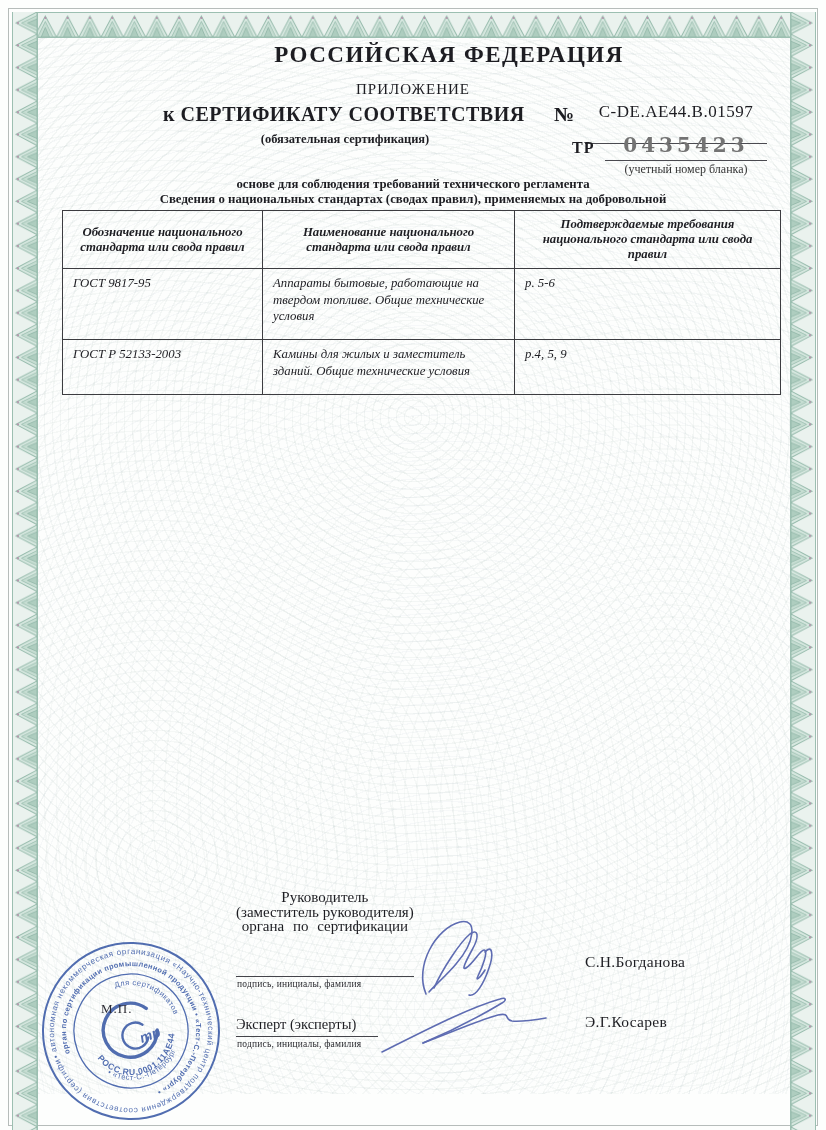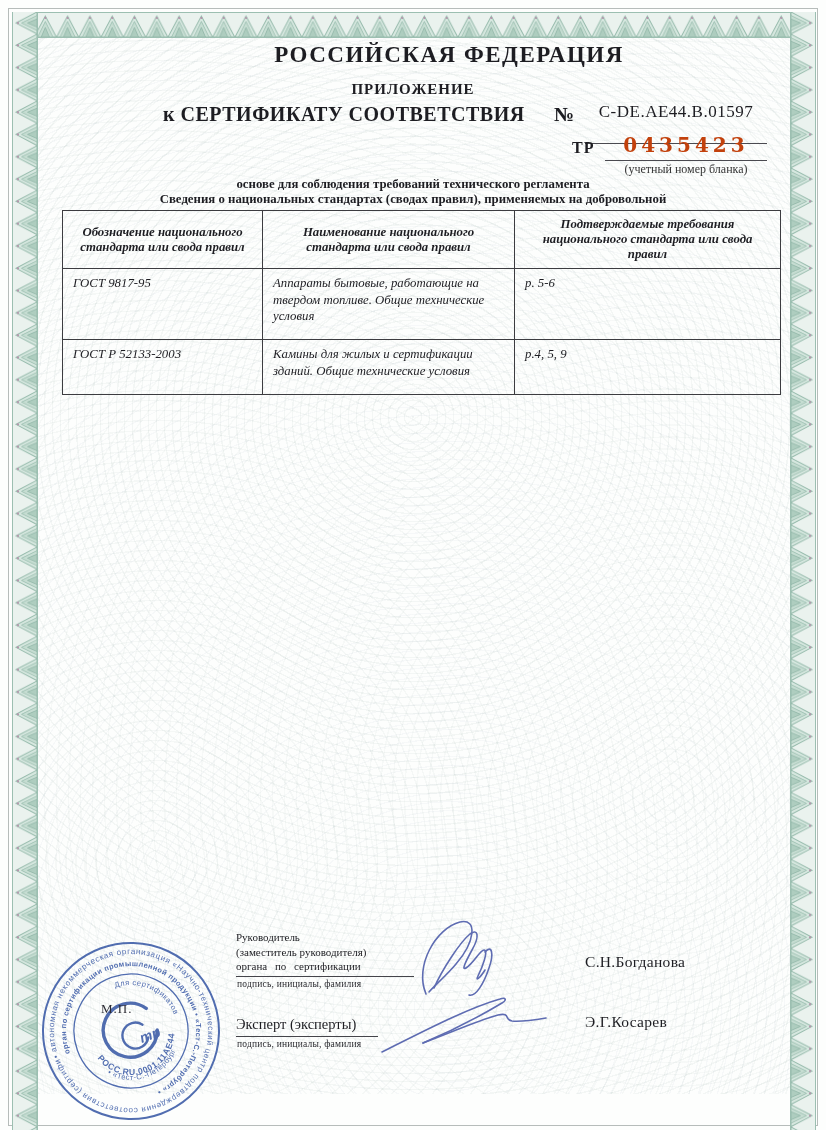--- a/index.html
+++ b/index.html
@@ -22,43 +22,43 @@
   .band{position:absolute; overflow:hidden;}
   .band svg{display:block;}
   .band-top{left:12px; top:12px; width:802px; height:24px; border-top:1px solid #9cbfb1; border-bottom:1px solid #9cbfb1;}
   .band-left{left:12px; top:12px; width:24px; height:1118px; border-left:1px solid #9cbfb1; border-right:1px solid #9cbfb1;}
   .band-right{left:790px; top:12px; width:24px; height:1118px; border-left:1px solid #9cbfb1; border-right:1px solid #9cbfb1;}
 
   .abs{position:absolute;}
   .center{width:100%; text-align:center;}
 
   .country-title{top:42px; font-size:23px; font-weight:bold; letter-spacing:1.5px;padding-left:36px;}
-  .application{top:81px; font-size:15px; font-weight:bold; letter-spacing:1px;}
+  .application{top:81px; font-size:15px; font-weight:normal; letter-spacing:1px;}
   .cert-line{left:163px; top:103px; font-size:20px; font-weight:bold; letter-spacing:0.5px; white-space:nowrap;}
   .no-sign{left:554px; top:103px; font-size:20px; font-weight:bold;}
   .cert-number{left:585px; top:102px; width:182px; text-align:center;
     font-size:17px; letter-spacing:0.5px; padding-bottom:21px; border-bottom:1.2px solid #4a4a50;}
   .cert-kind{left:165px; top:132px; width:360px; text-align:center; font-size:12.5px; font-weight:bold;}
   .tr-label{left:572px; top:139px; font-size:16px; font-weight:bold; letter-spacing:1px;}
   .blank-number{left:605px; top:133px; width:162px; text-align:center;
-    font-size:20px; font-weight:bold; letter-spacing:4px; color:#c2410c;
+    font-size:20px; font-weight:bold; letter-spacing:4px; color:#737373;
     padding-bottom:3px; border-bottom:1.2px solid #4a4a50; font-family:"DejaVu Serif", serif;}
   .blank-caption{left:605px; top:162px; width:162px; text-align:center; font-size:12px; color:#333;}
 
   .intro{top:177px; font-size:12.8px; font-weight:bold; line-height:15px;}
 
   table.std{position:absolute; left:62px; top:210px; width:718px;
     border-collapse:collapse; table-layout:fixed;font-style:italic;}
   table.std th, table.std td{border:1.5px solid #3c3c40; font-weight:normal;}
   table.std th{font-size:12.8px; font-weight:bold; text-align:center; padding:6px 8px; line-height:15px; height:40px; vertical-align:middle;}
   table.std td{font-size:12.8px; text-align:left; vertical-align:top; padding:6px 10px; line-height:16.5px;}
   .col1{width:200px;} .col2{width:252px;} .col3{width:266px;}
   tr.r1 td{height:58px;} tr.r2 td{height:42px;}
 
-  .sig-role{left:236px; top:930px; font-size:11px; line-height:14.6px;}
+  .sig-role{left:236px; top:890px; font-size:15px; line-height:14.6px;text-align:center;}
   .sig-role .spread{word-spacing:5px;}
   .sig-underline{border-bottom:1px solid #44444a; height:0;}
   .u-head{left:236px; top:976px; width:178px;}
   .u-expert{left:236px; top:1036px; width:142px;}
   .sig-caption{font-size:9.5px; color:#2b2b30; letter-spacing:0.2px;}
   .c-head{left:237px; top:979px;}
   .c-expert{left:237px; top:1039px;}
   .expert-role{left:236px; top:1016px; font-size:14.5px;}
   .name{font-size:15.5px; letter-spacing:0.3px;}
   .n-head{left:585px; top:953px;}
@@ -123,20 +123,21 @@
       </defs>
       <rect width="100%" height="100%" fill="url(#chR)"></rect>
     </svg>
   </div>
 
   <div class="abs center country-title">РОССИЙСКАЯ ФЕДЕРАЦИЯ</div>
   <div class="abs center application">ПРИЛОЖЕНИЕ</div>
   <div class="abs cert-line">к СЕРТИФИКАТУ СООТВЕТСТВИЯ</div>
   <div class="abs no-sign">№</div>
   <div class="abs cert-number">C-DE.AE44.B.01597</div>
+  <div class="abs cert-kind">(обязательная сертификация)</div>
   <div class="abs tr-label">ТР</div>
   <div class="abs blank-number">0435423</div>
   <div class="abs blank-caption">(учетный номер бланка)</div>
 
   <div class="abs center intro">
     <div>основе для соблюдения требований технического регламента</div>
     <div>Сведения о национальных стандартах (сводах правил), применяемых на добровольной</div>
   </div>
 
   <table class="std">
@@ -153,21 +154,21 @@
       </tr>
     </thead>
     <tbody>
       <tr class="r1">
         <td>ГОСТ 9817-95</td>
         <td>Аппараты бытовые, работающие на твердом топливе. Общие технические условия</td>
         <td>р. 5-6</td>
       </tr>
       <tr class="r2">
         <td>ГОСТ Р 52133-2003</td>
-        <td>Камины для жилых и сертификации зданий. Общие технические условия</td>
+        <td>Камины для жилых и заместитель зданий. Общие технические условия</td>
         <td>р.4, 5, 9</td>
       </tr>
     </tbody>
   </table>
 
   <div class="abs sig-role">
     <div>Руководитель</div>
     <div>(заместитель руководителя)</div>
     <div class="spread">органа по сертификации</div>
   </div>

